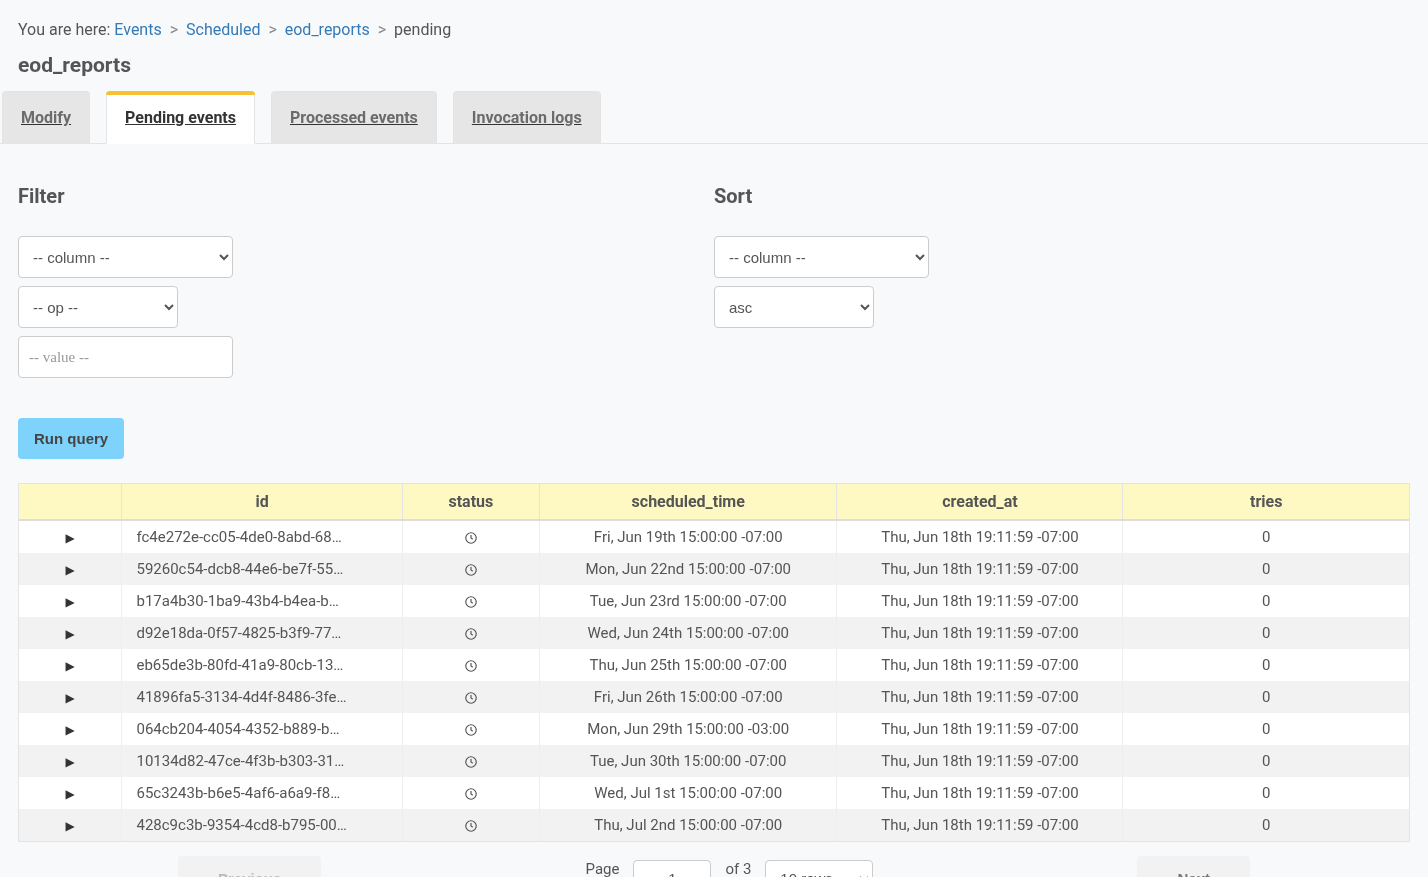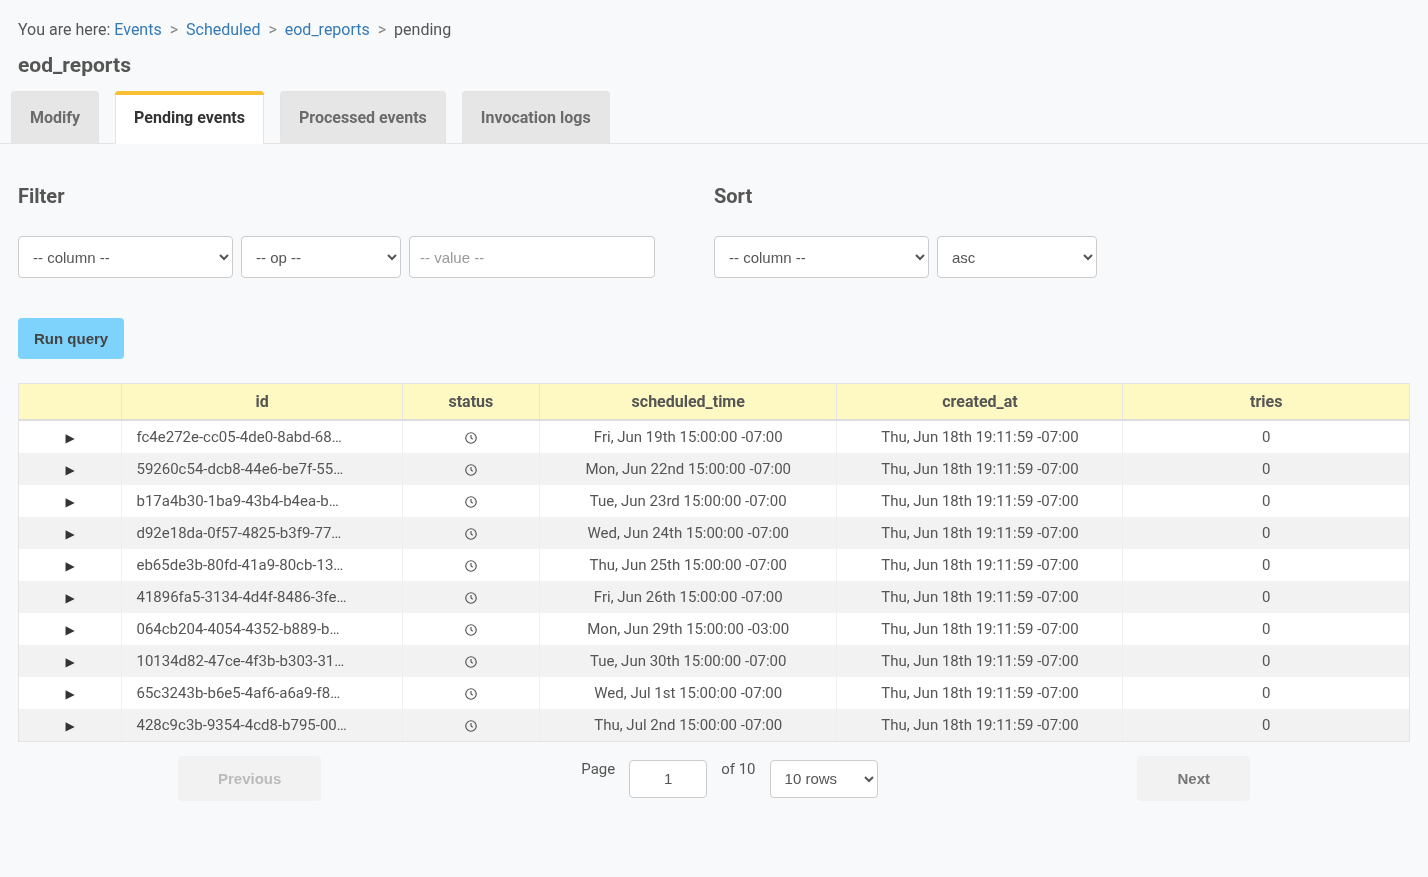--- a/index.html
+++ b/index.html
@@ -22,22 +22,23 @@
   .page-title {
     font-size: 21px;
     font-weight: 700;
     color: #555;
     padding: 0 18px 14px;
   }
   .tabs-row {
     display: flex;
     align-items: flex-end;
     border-bottom: 1px solid #e4e4e4;
-    padding-left: 11px;
+    padding-left: 2px;
     position: relative;
+    text-decoration: underline;
   }
   .tab {
     background: #e6e6e6;
     border: 1px solid #e4e4e4;
     border-bottom: none;
     border-radius: 4px 4px 0 0;
     padding: 16px 18px;
     margin-right: 16px;
     color: #6b6b6b;
     font-weight: 700;
@@ -56,34 +57,34 @@
     position: absolute;
     top: -1px; left: -1px; right: -1px;
     height: 4px;
     background: #f8c033;
     border-radius: 4px 4px 0 0;
   }
   .content { padding: 40px 18px 0; }
   .filter-sort-row { display: flex; margin-bottom: 40px; }
   .fs-col { flex: 1; }
   .fs-label { font-size: 20px; font-weight: 700; color: #555; margin-bottom: 28px; }
-  .fs-controls { display: flex; gap: 8px; }
+  .fs-controls { display: flex; gap: 8px; flex-direction: column; }
   select, input[type=text] {
     height: 42px;
     border: 1px solid #ccc;
     border-radius: 4px;
     padding: 0 10px;
     font-size: 15px;
     background: #fff;
     color: #555;
   }
   input[type=text]::placeholder { color: #999; }
   .sel-column { width: 215px; }
   .sel-op { width: 160px; }
-  .inp-value { width: 246px; }
+  .inp-value { width: 215px; font-family: Liberation Serif, serif; }
   .sel-sort-col { width: 215px; }
   .sel-sort-dir { width: 160px; }
   .btn-run {
     background: #7dd3fc;
     border: none;
     border-radius: 4px;
     padding: 12px 16px;
     font-size: 15px;
     font-weight: 700;
     color: #444;
@@ -339,20 +340,20 @@
           </tr>
         </tbody>
     </table>
   </div>
 
   <div class="pager">
     <button class="btn-page" disabled="">Previous</button>
     <div class="mid">
       <span>Page</span>
       <input type="text" value="1" style="">
-      <span>of 10</span>
+      <span>of 3</span>
       <select>
         <option>10 rows</option>
       </select>
     </div>
     <button class="btn-page">Next</button>
   </div>
 </div>
 
 </body></html>

